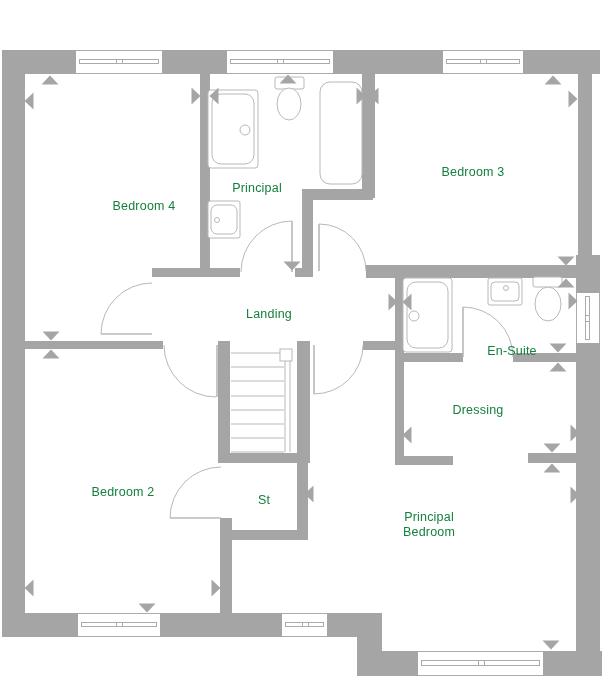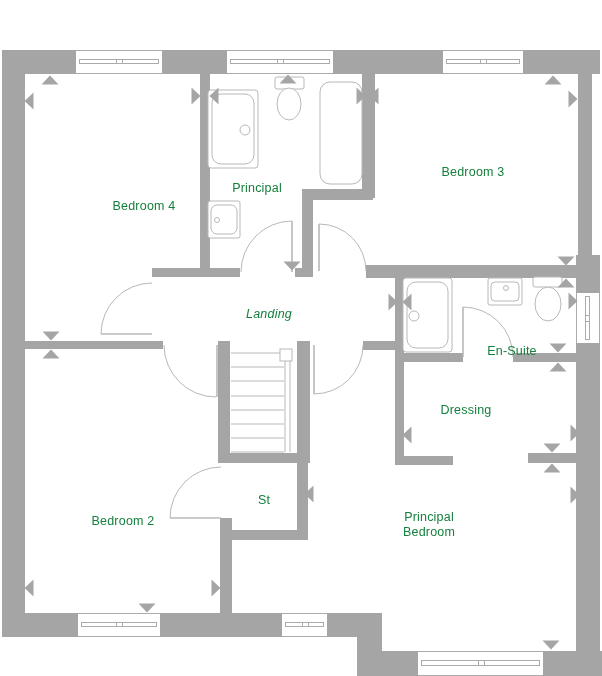--- a/index.html
+++ b/index.html
@@ -194,21 +194,21 @@
       <polygon points="51,349.5 42.5,358.5 59.5,358.5" fill="#a5a5a5"></polygon>
       <polygon points="24.5,588 33.5,579.5 33.5,596.5" fill="#a5a5a5"></polygon>
       <polygon points="220.5,588 211.5,579.5 211.5,596.5" fill="#a5a5a5"></polygon>
       <polygon points="147,612.5 138.5,603.5 155.5,603.5" fill="#a5a5a5"></polygon>
       <polygon points="551,649.5 542.5,640.5 559.5,640.5" fill="#a5a5a5"></polygon>
     </svg>
   <div class="layer" id="labels-layer">
       <div class="room-label" style="left: 112px; top: 206px; margin-left: 32px;">Bedroom 4</div>
       <div class="room-label" style="left: 257px; top: 188px;">Principal</div>
       <div class="room-label" style="left: 473px; top: 172px;">Bedroom 3</div>
-      <div class="room-label" style="left: 269px; top: 314px; font-style: italic;">Landing</div>
+      <div class="room-label" style="left: 269px; top: 314px;">Landing</div>
       <div class="room-label" style="left: 512px; top: 351px;">En-Suite</div>
-      <div class="room-label" style="left: 466px; top: 410px;">Dressing</div>
-      <div class="room-label" style="left: 123px; top: 521px;">Bedroom 2</div>
+      <div class="room-label" style="left: 478px; top: 410px;">Dressing</div>
+      <div class="room-label" style="left: 123px; top: 492px;">Bedroom 2</div>
       <div class="room-label" style="left: 264px; top: 500px; text-align: right;">St</div>
       <div class="room-label" style="left: 429px; top: 525px;">Principal
 Bedroom</div>
     </div>
 </div>
 
 </body></html>

